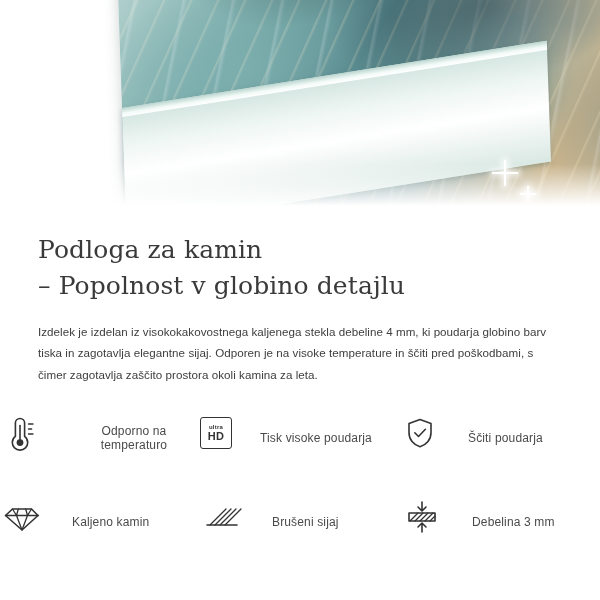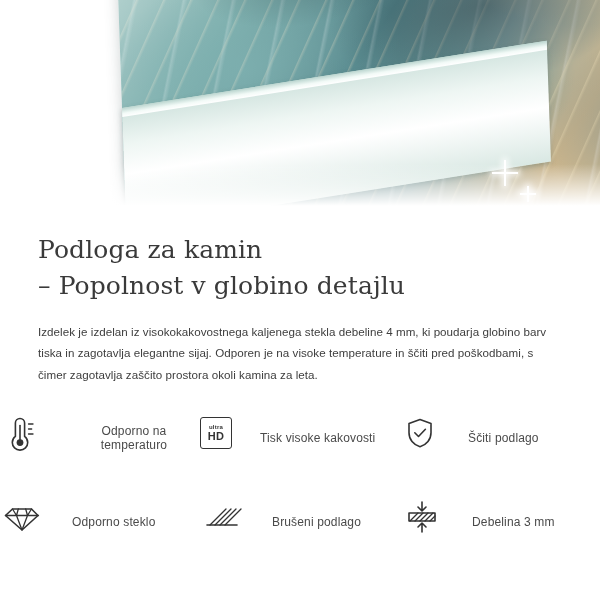--- a/index.html
+++ b/index.html
@@ -271,51 +271,51 @@
       <div class="caption">Odporno na temperaturo</div>
     </div>
 
     <div class="feature">
       <div class="icon">
         <div class="uhd-box">
           <span class="uhd-top">ultra</span>
           <span class="uhd-bot">HD</span>
         </div>
       </div>
-      <div class="caption">Tisk visoke kakovosti</div>
+      <div class="caption">Tisk visoke poudarja</div>
     </div>
 
     <div class="feature">
       <div class="icon">
         <svg width="40" height="42" viewBox="0 0 40 42">
           <path class="stroke" d="M20 7.5l11 4v9.2c0 6.6-4.4 12.2-11 14-6.6-1.8-11-7.4-11-14V11.5l11-4z"></path>
           <path class="stroke" d="M14.8 20.8l3.7 3.7 6.9-7.2"></path>
         </svg>
       </div>
-      <div class="caption">Ščiti podlago</div>
+      <div class="caption">Ščiti poudarja</div>
     </div>
 
     <div class="feature">
       <div class="icon">
         <svg width="44" height="40" viewBox="0 0 44 40">
           <path class="stroke" d="M12.5 12h19l6.5 6.5L22 33 5.5 18.5 12.5 12z"></path>
           <path class="stroke-thin" d="M5.5 18.5h33M12.5 12l4 6.5L22 33M31.5 12l-4 6.5L22 33M16.5 18.5l1.8-6.5M27.5 18.5l-1.8-6.5"></path>
         </svg>
       </div>
-      <div class="caption">Odporno steklo</div>
+      <div class="caption">Kaljeno kamin</div>
     </div>
 
     <div class="feature">
       <div class="icon">
         <svg width="44" height="36" viewBox="0 0 44 36">
           <path class="stroke-thin" d="M10 26L26 10M15 26L31 10M20 26L36 10M25 26L41 10"></path>
           <path class="stroke" d="M7 26h30"></path>
         </svg>
       </div>
-      <div class="caption">Brušeni podlago</div>
+      <div class="caption">Brušeni sijaj</div>
     </div>
 
     <div class="feature">
       <div class="icon">
         <svg width="44" height="42" viewBox="0 0 44 42">
           <path class="stroke" d="M22 6v8M18 11l4 4 4-4"></path>
           <rect class="stroke" x="9" y="17" width="26" height="8"></rect>
           <path class="stroke-thin" d="M10 25l8-8M15 25l8-8M20 25l8-8M25 25l8-8M30 25l5-5"></path>
           <path class="stroke" d="M22 36v-8M18 31l4-4 4 4"></path>
         </svg>

